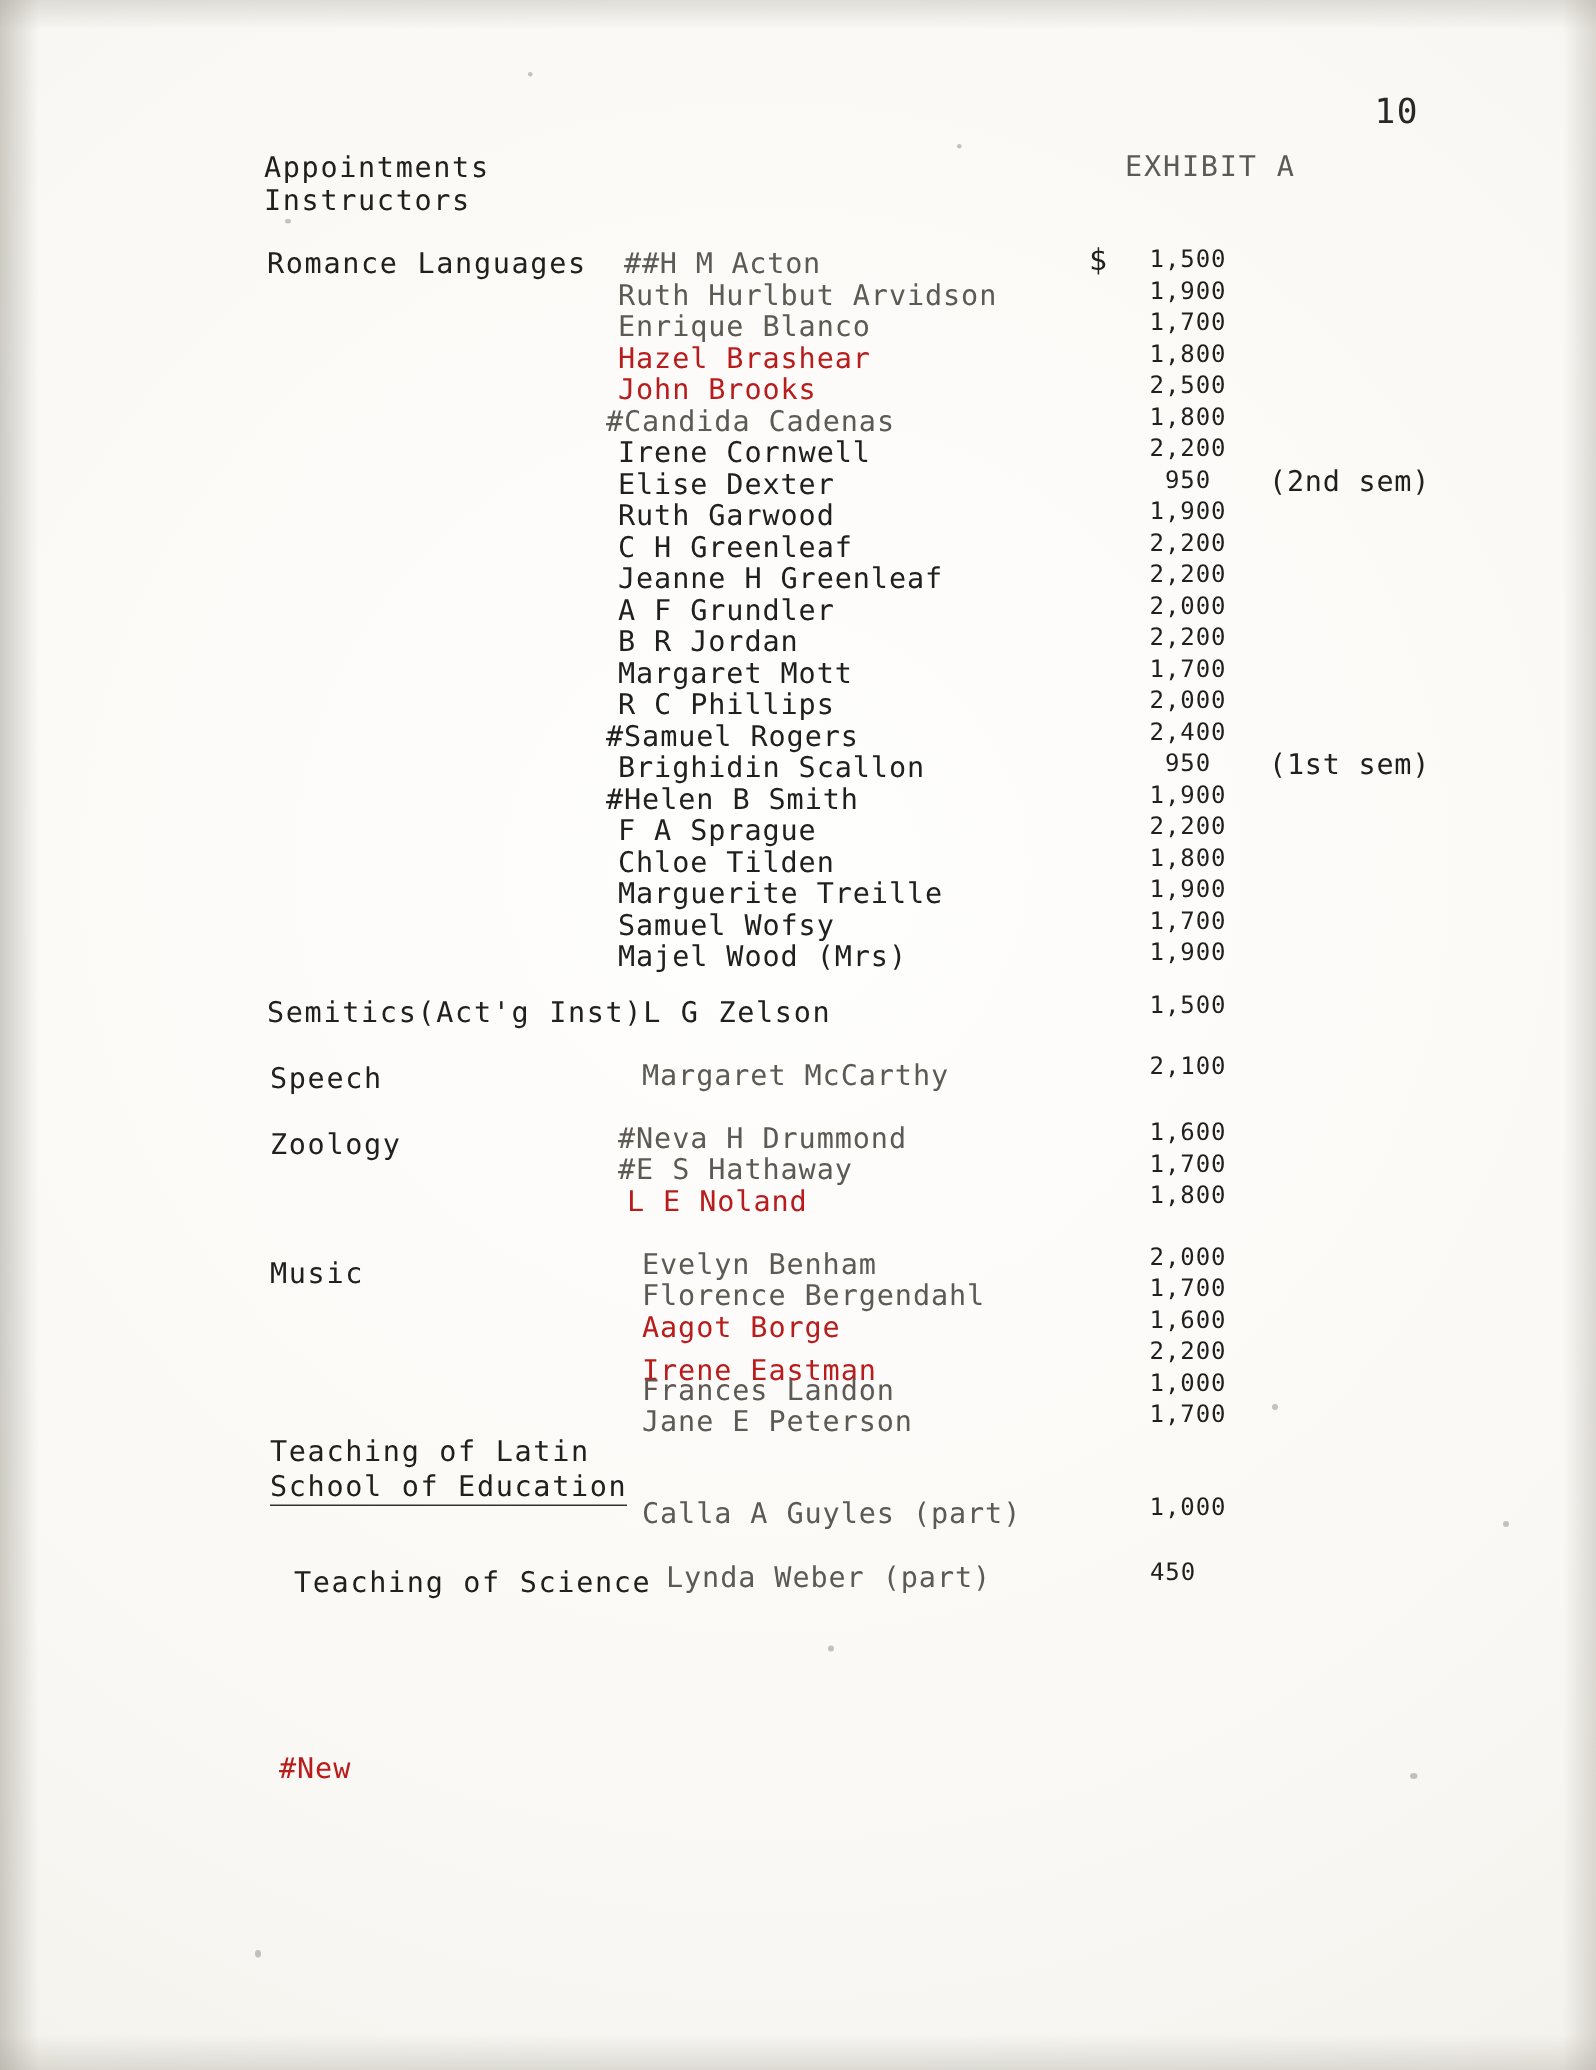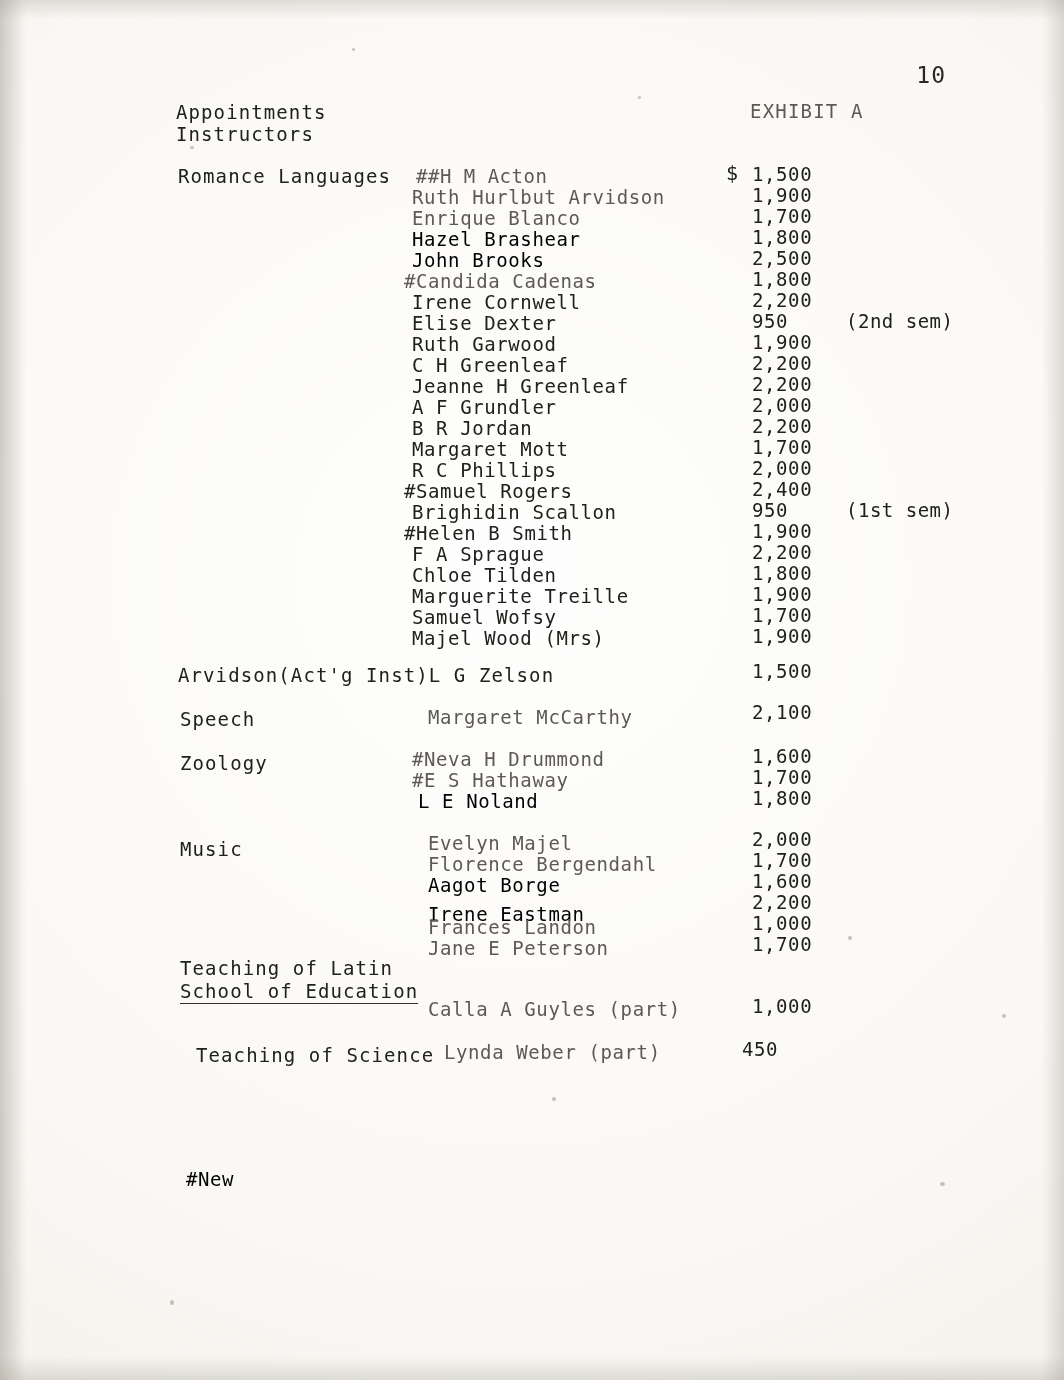--- a/index.html
+++ b/index.html
@@ -56,21 +56,21 @@
   .typed {
     position: absolute;
     white-space: pre;
     font-family: "DejaVu Sans Mono", monospace;
     letter-spacing: 0.5px;
     color: #23211f;
     font-size: 19px;
     line-height: 22px;
   }
   .faint { color: #5d5a54; }
-  .vfaint { color: #000000; }
+  .vfaint { color: #b91c1c; }
   .page-num {
     position: absolute;
     right: 118px;
     top: 62px;
     font-size: 23px;
     letter-spacing: 1px;
     color: #2a2724;
   }
   .exhibit {
     position: absolute;
@@ -90,22 +90,22 @@
   .name {
     position: absolute;
     left: 412px;
     font-size: 19px;
     letter-spacing: 0.6px;
   }
   .amount {
     position: absolute;
     left: 752px;
     width: 80px;
-    text-align: left;
-    font-size: 19px;
+    text-align: center;
+    font-size: 16px;
     letter-spacing: 0.6px;
   }
   .dollar {
     position: absolute;
     left: 726px;
     font-size: 20px;
   }
   .note {
     position: absolute;
     left: 846px;
@@ -212,39 +212,39 @@
 
   <div class="name" style="top:585px;">Marguerite Treille</div>
   <div class="amount" style="top:583px;">1,900</div>
 
   <div class="name" style="top:606px;">Samuel Wofsy</div>
   <div class="amount" style="top:604px;">1,700</div>
 
   <div class="name" style="top:627px;text-align:center;">Majel Wood (Mrs)</div>
   <div class="amount" style="top:625px;">1,900</div>
 
-  <div class="section-label" style="left:178px; top:664px;">Arvidson(Act'g Inst)L G Zelson</div>
+  <div class="section-label" style="left:178px; top:664px;">Semitics(Act'g Inst)L G Zelson</div>
   <div class="amount" style="top:660px;">1,500</div>
 
   <div class="section-label" style="left:180px; top:708px;">Speech</div>
   <div class="name faint" style="left:428px; top:706px;">Margaret McCarthy</div>
   <div class="amount" style="top:701px;">2,100</div>
 
   <div class="section-label" style="left:180px; top:752px;">Zoology</div>
   <div class="name faint" style="left:412px; top:748px;">#Neva H Drummond</div>
   <div class="amount" style="top:745px;">1,600</div>
 
   <div class="name faint" style="left:412px; top:769px;">#E S Hathaway</div>
   <div class="amount" style="top:766px;">1,700</div>
 
   <div class="name vfaint" style="left:418px; top:790px;">L E Noland</div>
   <div class="amount" style="top:787px;">1,800</div>
 
   <div class="section-label" style="left:180px; top:838px;">Music</div>
-  <div class="name faint" style="left:428px; top:832px;">Evelyn Majel</div>
+  <div class="name faint" style="left:428px; top:832px;">Evelyn Benham</div>
   <div class="amount" style="top:828px;">2,000</div>
 
   <div class="name faint" style="left:428px; top:853px;">Florence Bergendahl</div>
   <div class="amount" style="top:849px;">1,700</div>
 
   <div class="name vfaint" style="left:428px; top:874px;">Aagot Borge</div>
   <div class="amount" style="top:870px;">1,600</div>
 
   <div class="name vfaint" style="left:428px; top:903px;">Irene Eastman</div>
   <div class="amount" style="top:891px;">2,200</div>

